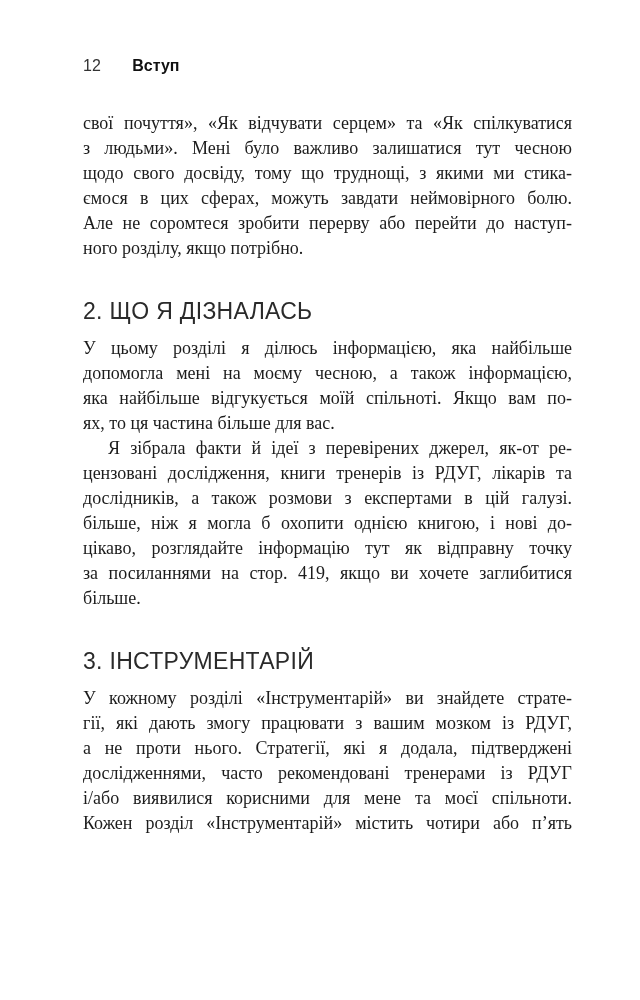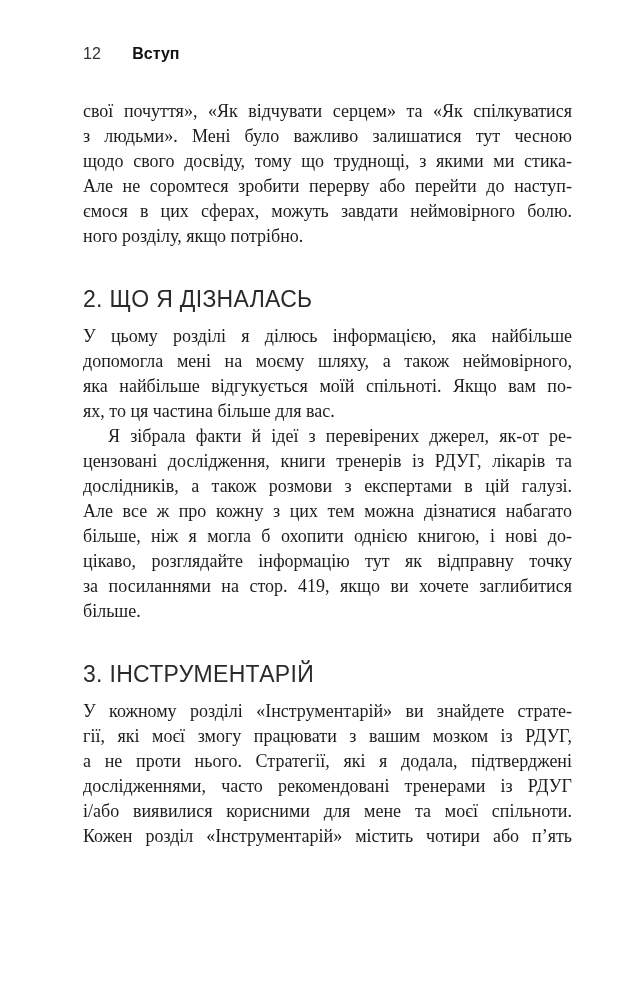--- a/index.html
+++ b/index.html
@@ -11,20 +11,21 @@
     box-sizing: border-box;
     padding: 44px 68px 0 83px;
     color: #1a1a1a;
     overflow: hidden;
   }
   .running-header {
     font-family: "Liberation Sans", sans-serif;
     font-size: 16px;
     line-height: 20px;
     color: #222222;
+    margin-top: 12px;
   }
   .running-header .page-number {
     display: inline-block;
     font-weight: 400;
     color: #333333;
   }
   .running-header .chapter-title {
     display: inline-block;
     margin-left: 27px;
     font-weight: 700;
@@ -64,44 +65,43 @@
 <div class="page">
   <div class="running-header">
     <span class="page-number">12</span>
     <span class="chapter-title">Вступ</span>
   </div>
   <div class="page-body">
       <div class="paragraph">
         <div class="line j">свої почуття», «Як відчувати серцем» та «Як спілкуватися</div>
         <div class="line j">з людьми». Мені було важливо залишатися тут чесною</div>
         <div class="line j">щодо свого досвіду, тому що труднощі, з якими ми стика-</div>
+        <div class="line j">ємося в цих сферах, можуть завдати неймовірного болю.</div>
         <div class="line j">Але не соромтеся зробити перерву або перейти до наступ-</div>
-        <div class="line j">ємося в цих сферах, можуть завдати неймовірного болю.</div>
         <div class="line">ного розділу, якщо потрібно.</div>
       </div>
       <div class="section-heading">2. ЩО Я ДІЗНАЛАСЬ</div>
       <div class="paragraph">
         <div class="line j">У цьому розділі я ділюсь інформацією, яка найбільше</div>
-        <div class="line j">допомогла мені на моєму шляху, а також неймовірного,</div>
+        <div class="line j">допомогла мені на моєму чесною, а також інформацією,</div>
         <div class="line j">яка найбільше відгукується моїй спільноті. Якщо вам по-</div>
         <div class="line">ях, то ця частина більше для вас.</div>
       </div>
       <div class="paragraph">
         <div class="line j ind">Я зібрала факти й ідеї з перевірених джерел, як-от ре-</div>
         <div class="line j">цензовані дослідження, книги тренерів із РДУГ, лікарів та</div>
         <div class="line j">дослідників, а також розмови з експертами в цій галузі.</div>
-        <div class="line j">Але все ж про кожну з цих тем можна дізнатися набагато</div>
         <div class="line j">більше, ніж я могла б охопити однією книгою, і нові до-</div>
         <div class="line j">цікаво, розглядайте інформацію тут як відправну точку</div>
         <div class="line j">за посиланнями на стор. 419, якщо ви хочете заглибитися</div>
         <div class="line">більше.</div>
       </div>
       <div class="section-heading">3. ІНСТРУМЕНТАРІЙ</div>
       <div class="paragraph">
         <div class="line j">У кожному розділі «Інструментарій» ви знайдете страте-</div>
-        <div class="line j">гії, які моєї змогу працювати з вашим мозком із РДУГ,</div>
+        <div class="line j">гії, які дають змогу працювати з вашим мозком із РДУГ,</div>
         <div class="line j">а не проти нього. Стратегії, які я додала, підтверджені</div>
         <div class="line j">дослідженнями, часто рекомендовані тренерами із РДУГ</div>
         <div class="line j">і/або виявилися корисними для мене та моєї спільноти.</div>
         <div class="line j">Кожен розділ «Інструментарій» містить чотири або п’ять</div>
       </div>
     </div>
 </div>
 
 </body></html>

